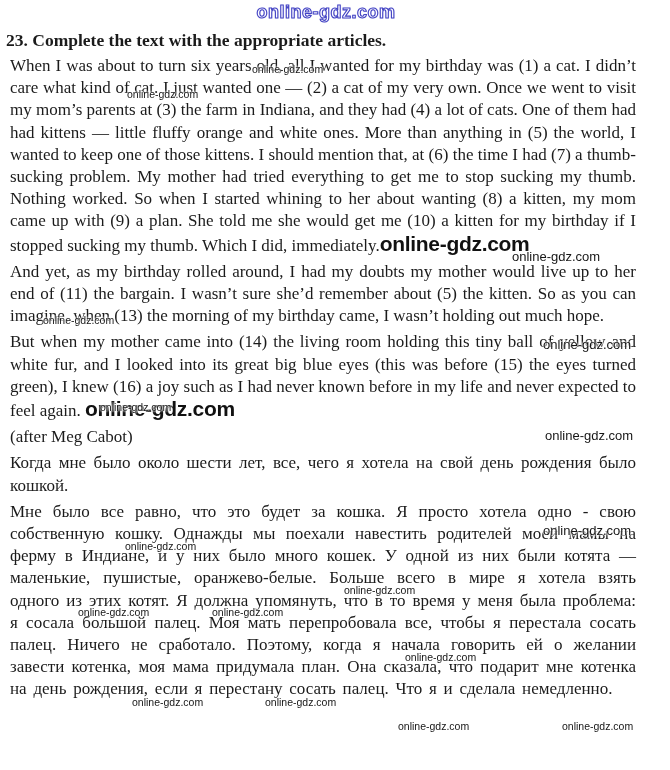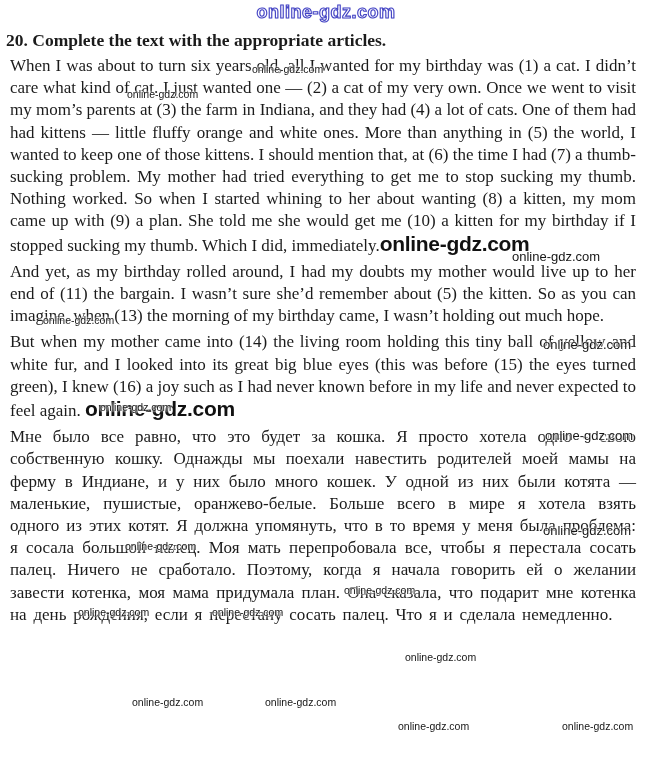--- a/index.html
+++ b/index.html
@@ -68,30 +68,32 @@
   .wm-m { font-size: 13px; }
 </style>
 </head>
 <body>
 
 <div class="page">
 
   <div class="wm-top">online-gdz.com</div>
 
   <div class="content">
-    <div class="h-ex">20. Complete the text with the appropriate articles.</div>
+    <div class="h-ex">23. Complete the text with the appropriate articles.</div>
 
     <p class="bodytext en"><span>When I was about to turn six years old, all I wanted for my birthday was (1) a cat. I didn’t care what kind of cat. I just wanted one — (2) a cat of my very own. Once we went to visit my mom’s parents at (3) the farm in Indiana, and they had (4) a lot of cats. One of them had had kittens — little fluffy orange and white ones. More than anything in (5) the world, I wanted to keep one of those kittens. I should mention that, at (6) the time I had (7) a thumb-sucking problem. My mother had tried everything to get me to stop sucking my thumb. Nothing worked. So when I started whining to her about wanting (8) a kitten, my mom came up with (9) a plan. She told me she would get me (10) a kitten for my birthday if I stopped sucking my thumb. Which I did, immediately.</span><span class="wm-bold">online-gdz.com</span></p>
 
     <p class="bodytext en"><span>And yet, as my birthday rolled around, I had my doubts my mother would live up to her end of (11) the bargain. I wasn’t sure she’d remember about (5) the kitten. So as you can imagine, when (13) the morning of my birthday came, I wasn’t holding out much hope.</span></p>
 
     <p class="bodytext en"><span>But when my mother came into (14) the living room holding this tiny ball of yellow and white fur, and I looked into its great big blue eyes (this was before (15) the eyes turned green), I knew (16) a joy such as I had never known before in my life and never expected to feel again. </span><span class="wm-bold">online-gdz.com</span></p>
 
+    <p class="bodytext attr">(after Meg Cabot)</p>
 
 
+    <p class="bodytext ru"><span>Когда мне было около шести лет, все, чего я хотела на свой день рождения было кошкой.</span></p>
 
     <p class="bodytext ru"><span>Мне было все равно, что это будет за кошка. Я просто хотела одно - свою собственную кошку. Однажды мы поехали навестить родителей моей мамы на ферму в Индиане, и у них было много кошек. У одной из них были котята — маленькие, пушистые, оранжево-белые. Больше всего в мире я хотела взять одного из этих котят. Я должна упомянуть, что в то время у меня была проблема: я сосала большой палец. Моя мать перепробовала все, чтобы я перестала сосать палец. Ничего не сработало. Поэтому, когда я начала говорить ей о желании завести котенка, моя мама придумала план. Она сказала, что подарит мне котенка на день рождения, если я перестану сосать палец. Что я и сделала немедленно.</span></p>
   </div>
 
   <div class="wm wm-s" style="left:252px; top:63px;">online-gdz.com</div>
   <div class="wm wm-s" style="left:127px; top:88px;">online-gdz.com</div>
   <div class="wm wm-m" style="left:512px; top:249px;">online-gdz.com</div>
   <div class="wm wm-s" style="left:43px;  top:314px;">online-gdz.com</div>
   <div class="wm wm-m" style="left:543px; top:337px;">online-gdz.com</div>
   <div class="wm wm-s" style="left:100px; top:401px;">online-gdz.com</div>

